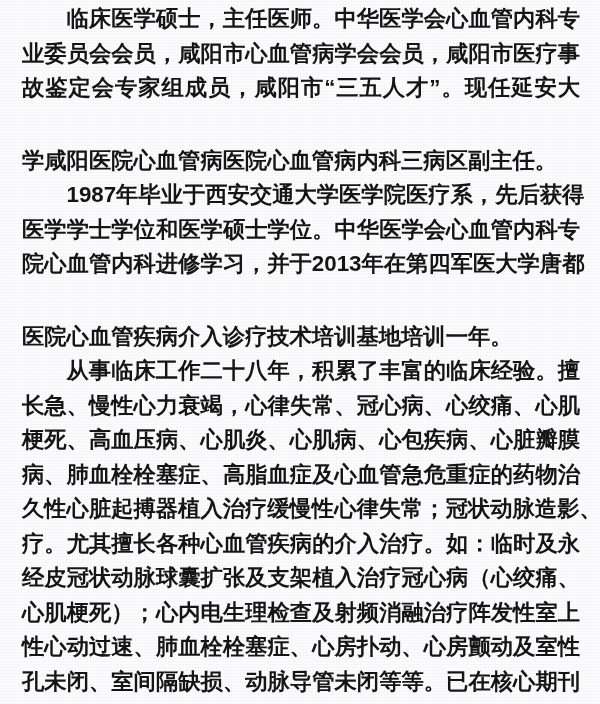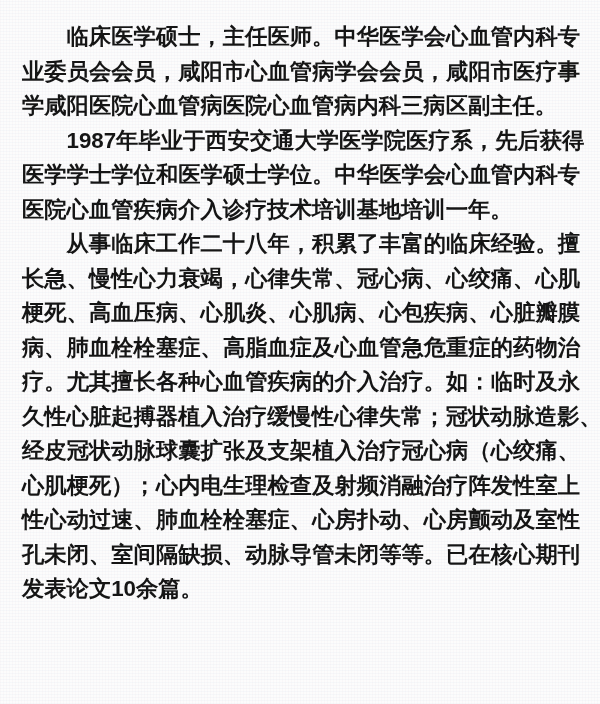--- a/index.html
+++ b/index.html
@@ -9,21 +9,21 @@
   body {
     width: 600px;
     height: 704px;
     overflow: hidden;
     background: #fcfcfc;
   }
   .page {
     box-sizing: border-box;
     width: 600px;
     height: 704px;
-    padding: 20px 20px 0 22px;
+    padding: 2px 20px 0 22px;
     background:
       repeating-linear-gradient(0deg, rgba(208,218,234,0.14) 0 1px, rgba(0,0,0,0) 1px 3px),
       repeating-linear-gradient(90deg, rgba(232,214,220,0.12) 0 1px, rgba(0,0,0,0) 1px 3px),
       #fcfcfc;
   }
   .para {
     margin: 0;
     padding: 0;
   }
   .line {
@@ -36,46 +36,49 @@
     white-space: nowrap;
     text-align: justify;
     text-align-last: justify;
     letter-spacing: 0;
   }
   .line.first {
     padding-left: 44.5px; 
   }
   .line.plast {
     text-align-last: left;
+    margin-top: 38px;
   }
 </style>
 </head>
 <body>
 
 <div class="page">
 
   <p class="para">
     <span class="line first">临床医学硕士，主任医师。中华医学会心血管内科专</span>
     <span class="line">业委员会会员，咸阳市心血管病学会会员，咸阳市医疗事</span>
+    <span class="line">故鉴定会专家组成员，咸阳市“三五人才”。现任延安大</span>
     <span class="line plast">学咸阳医院心血管病医院心血管病内科三病区副主任。</span>
   </p>
 
   <p class="para">
     <span class="line first">1987年毕业于西安交通大学医学院医疗系，先后获得</span>
     <span class="line">医学学士学位和医学硕士学位。中华医学会心血管内科专</span>
+    <span class="line">院心血管内科进修学习，并于2013年在第四军医大学唐都</span>
     <span class="line plast">医院心血管疾病介入诊疗技术培训基地培训一年。</span>
   </p>
 
   <p class="para">
     <span class="line first">从事临床工作二十八年，积累了丰富的临床经验。擅</span>
     <span class="line">长急、慢性心力衰竭，心律失常、冠心病、心绞痛、心肌</span>
     <span class="line">梗死、高血压病、心肌炎、心肌病、心包疾病、心脏瓣膜</span>
     <span class="line">病、肺血栓栓塞症、高脂血症及心血管急危重症的药物治</span>
+    <span class="line">久性心脏起搏器植入治疗缓慢性心律失常；冠状动脉造影、</span>
     <span class="line">疗。尤其擅长各种心血管疾病的介入治疗。如：临时及永</span>
-    <span class="line">久性心脏起搏器植入治疗缓慢性心律失常；冠状动脉造影、</span>
     <span class="line">经皮冠状动脉球囊扩张及支架植入治疗冠心病（心绞痛、</span>
     <span class="line">心肌梗死）；心内电生理检查及射频消融治疗阵发性室上</span>
     <span class="line">性心动过速、肺血栓栓塞症、心房扑动、心房颤动及室性</span>
     <span class="line">孔未闭、室间隔缺损、动脉导管未闭等等。已在核心期刊</span>
     <span class="line plast">发表论文10余篇。</span>
   </p>
 
 </div>
 
 </body></html>

